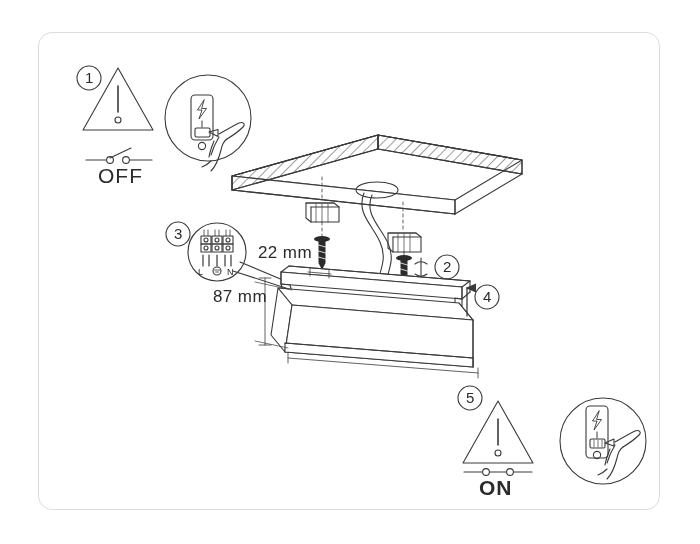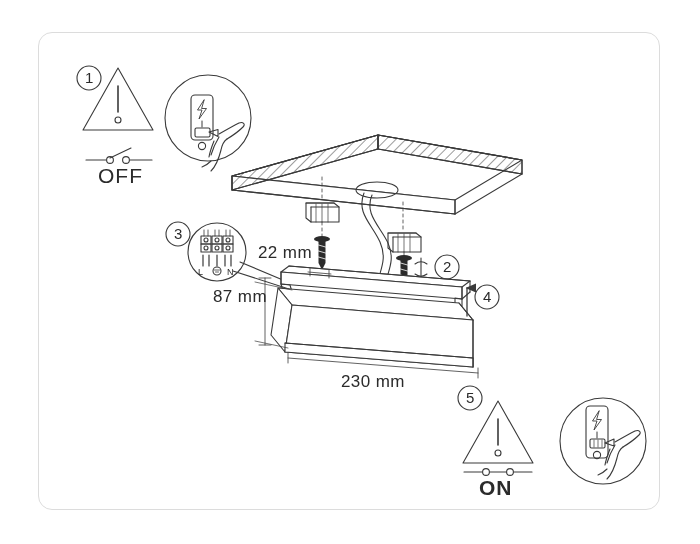--- a/index.html
+++ b/index.html
@@ -331,18 +331,17 @@
   <div class="lbl" style="left:443px; top:258px; font-size:15px;">2</div>
   <div class="lbl" style="left:174px; top:225px; font-size:15px;">3</div>
   <div class="lbl" style="left:483px; top:288px; font-size:15px;">4</div>
   <div class="lbl" style="left:466px; top:389px; font-size:15px;">5</div>
 
   <div class="lbl state-lbl" style="left:98px; top:164px;">OFF</div>
   <div class="lbl state-lbl" style="left:479px; top:476px;font-weight:bold;">ON</div>
 
   <div class="lbl dim-lbl" style="left:258px; top:243px;">22 mm</div>
   <div class="lbl dim-lbl" style="left:205px; top:287px;margin-left:8px;">87 mm</div>
-  <div class="lbl dim-lbl" style="left:341px; top:372px;">230 mm</div>
 
   <div class="lbl term-lbl" style="left:198px; top:267px; font-size:9px;">L</div>
   <div class="lbl term-lbl" style="left:227px; top:267px; font-size:9px;">N</div>
 
 </div>
 
 </body></html>

